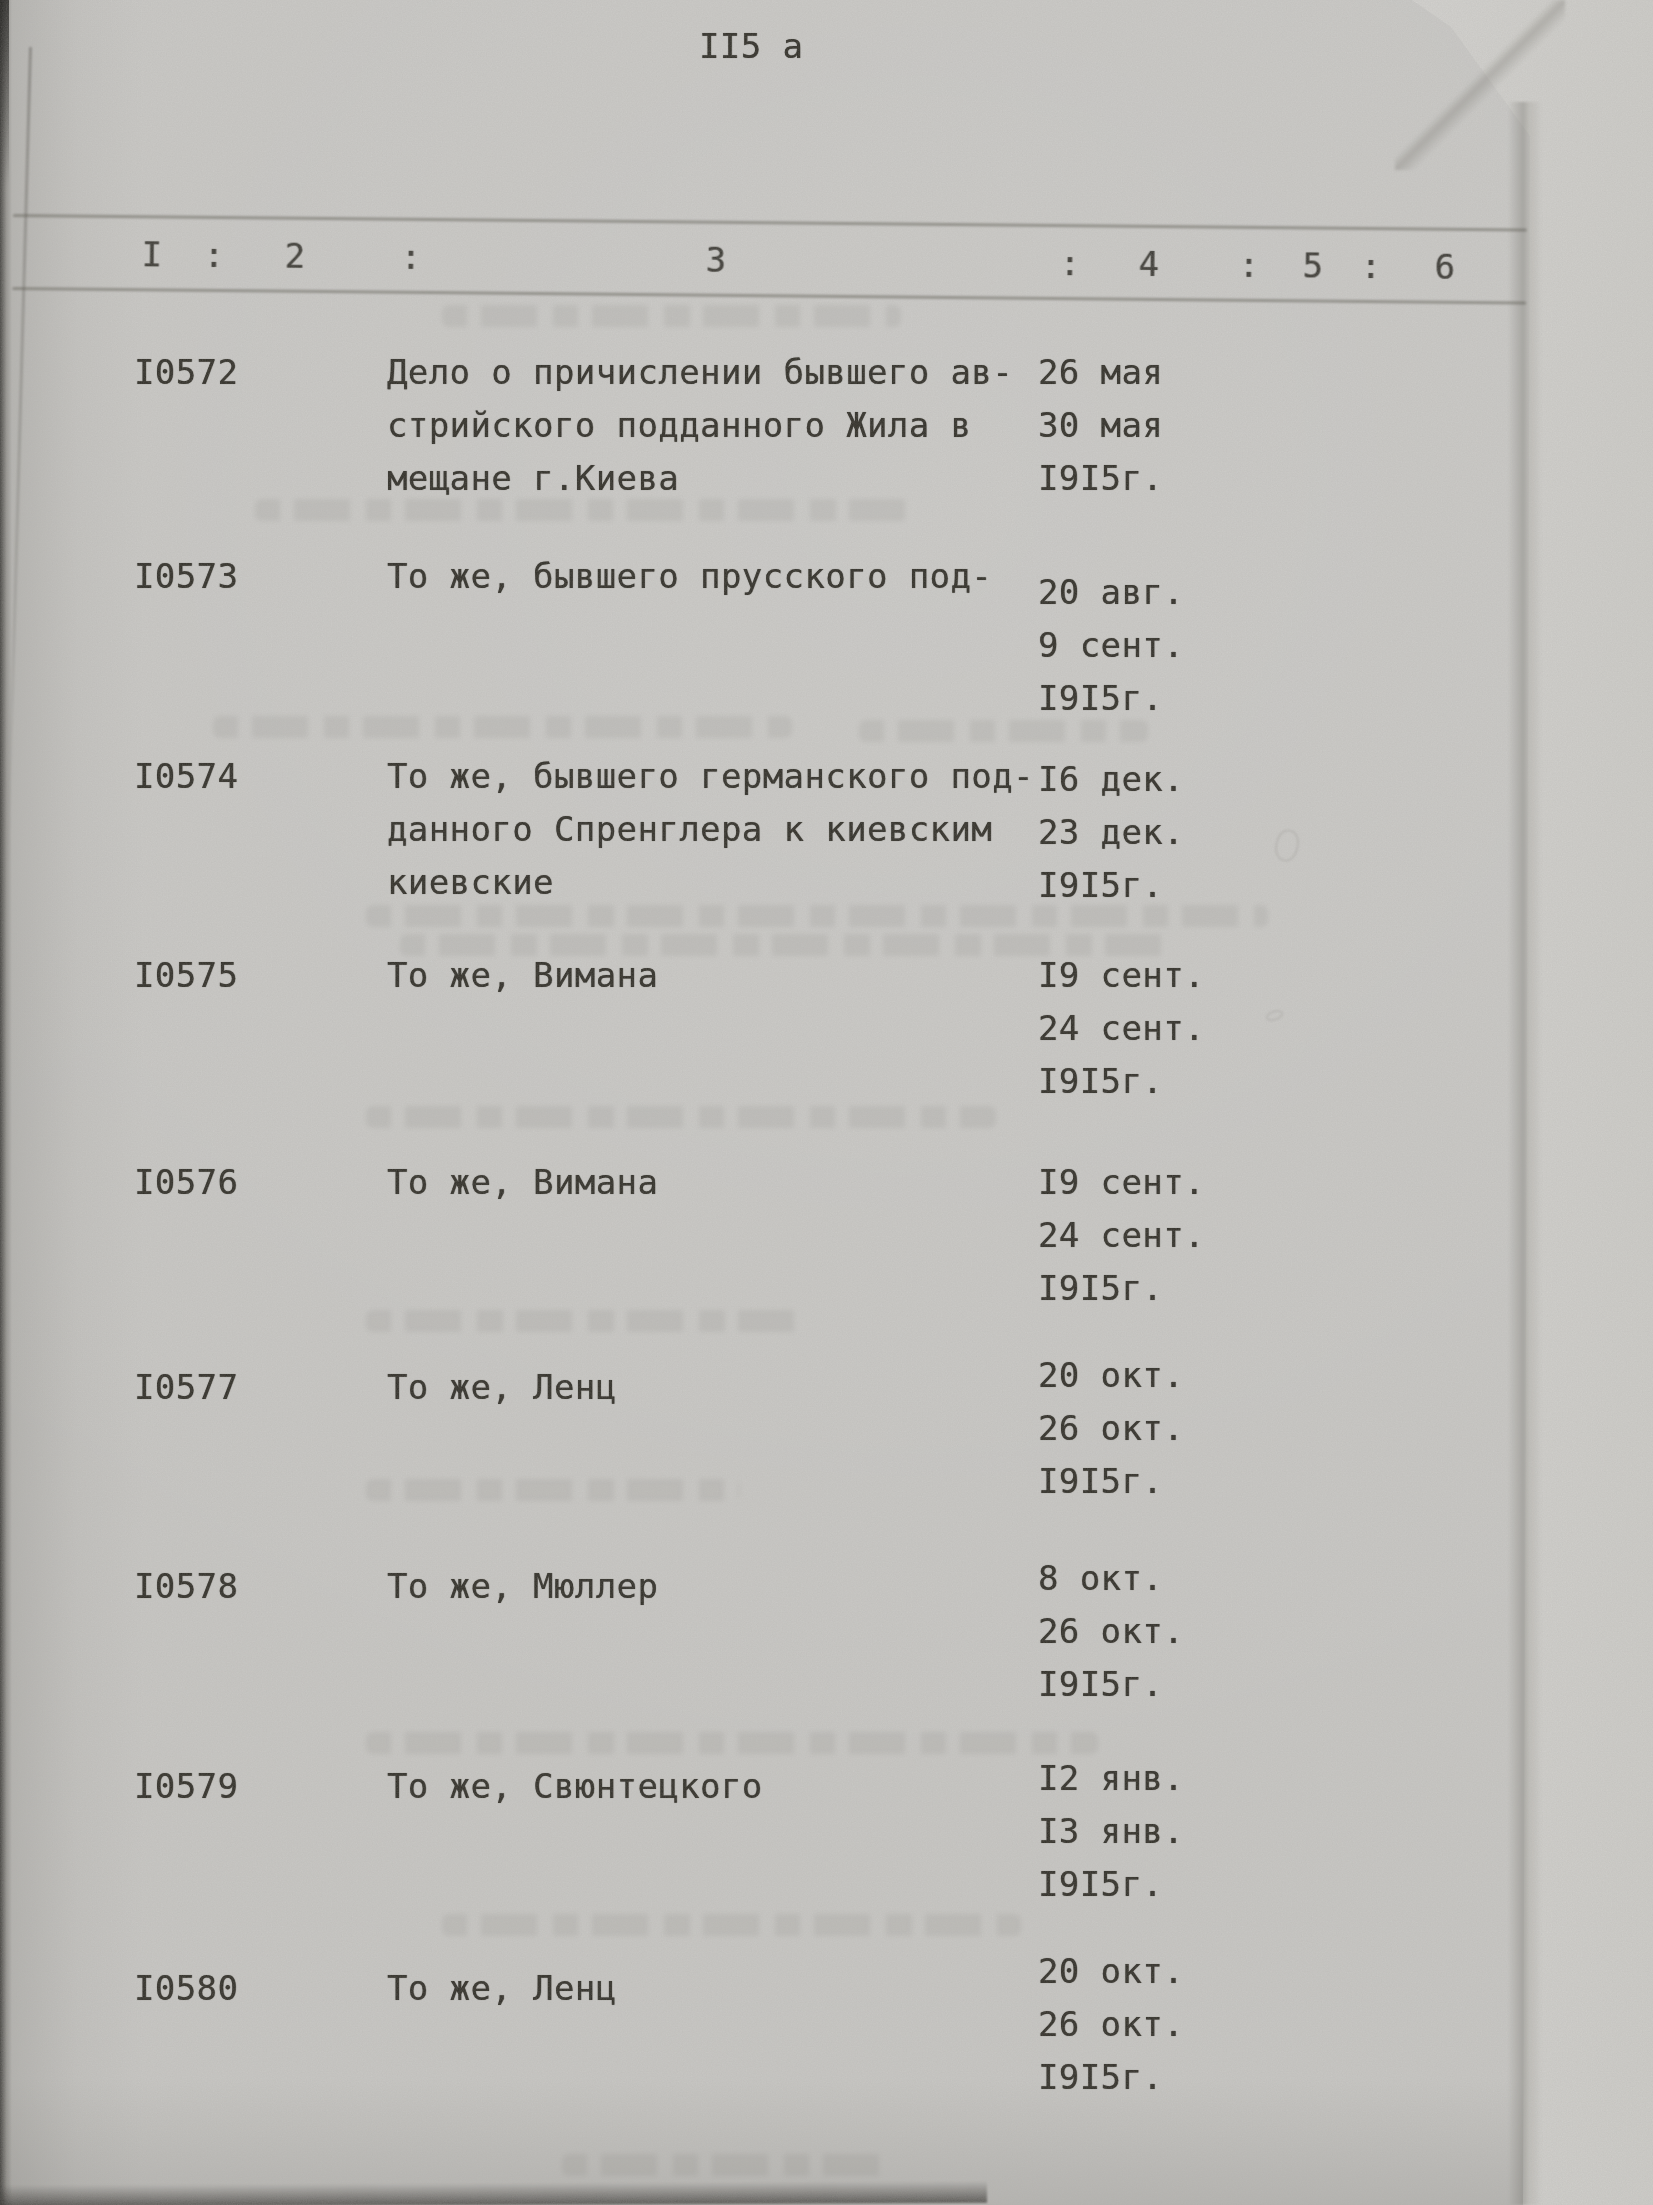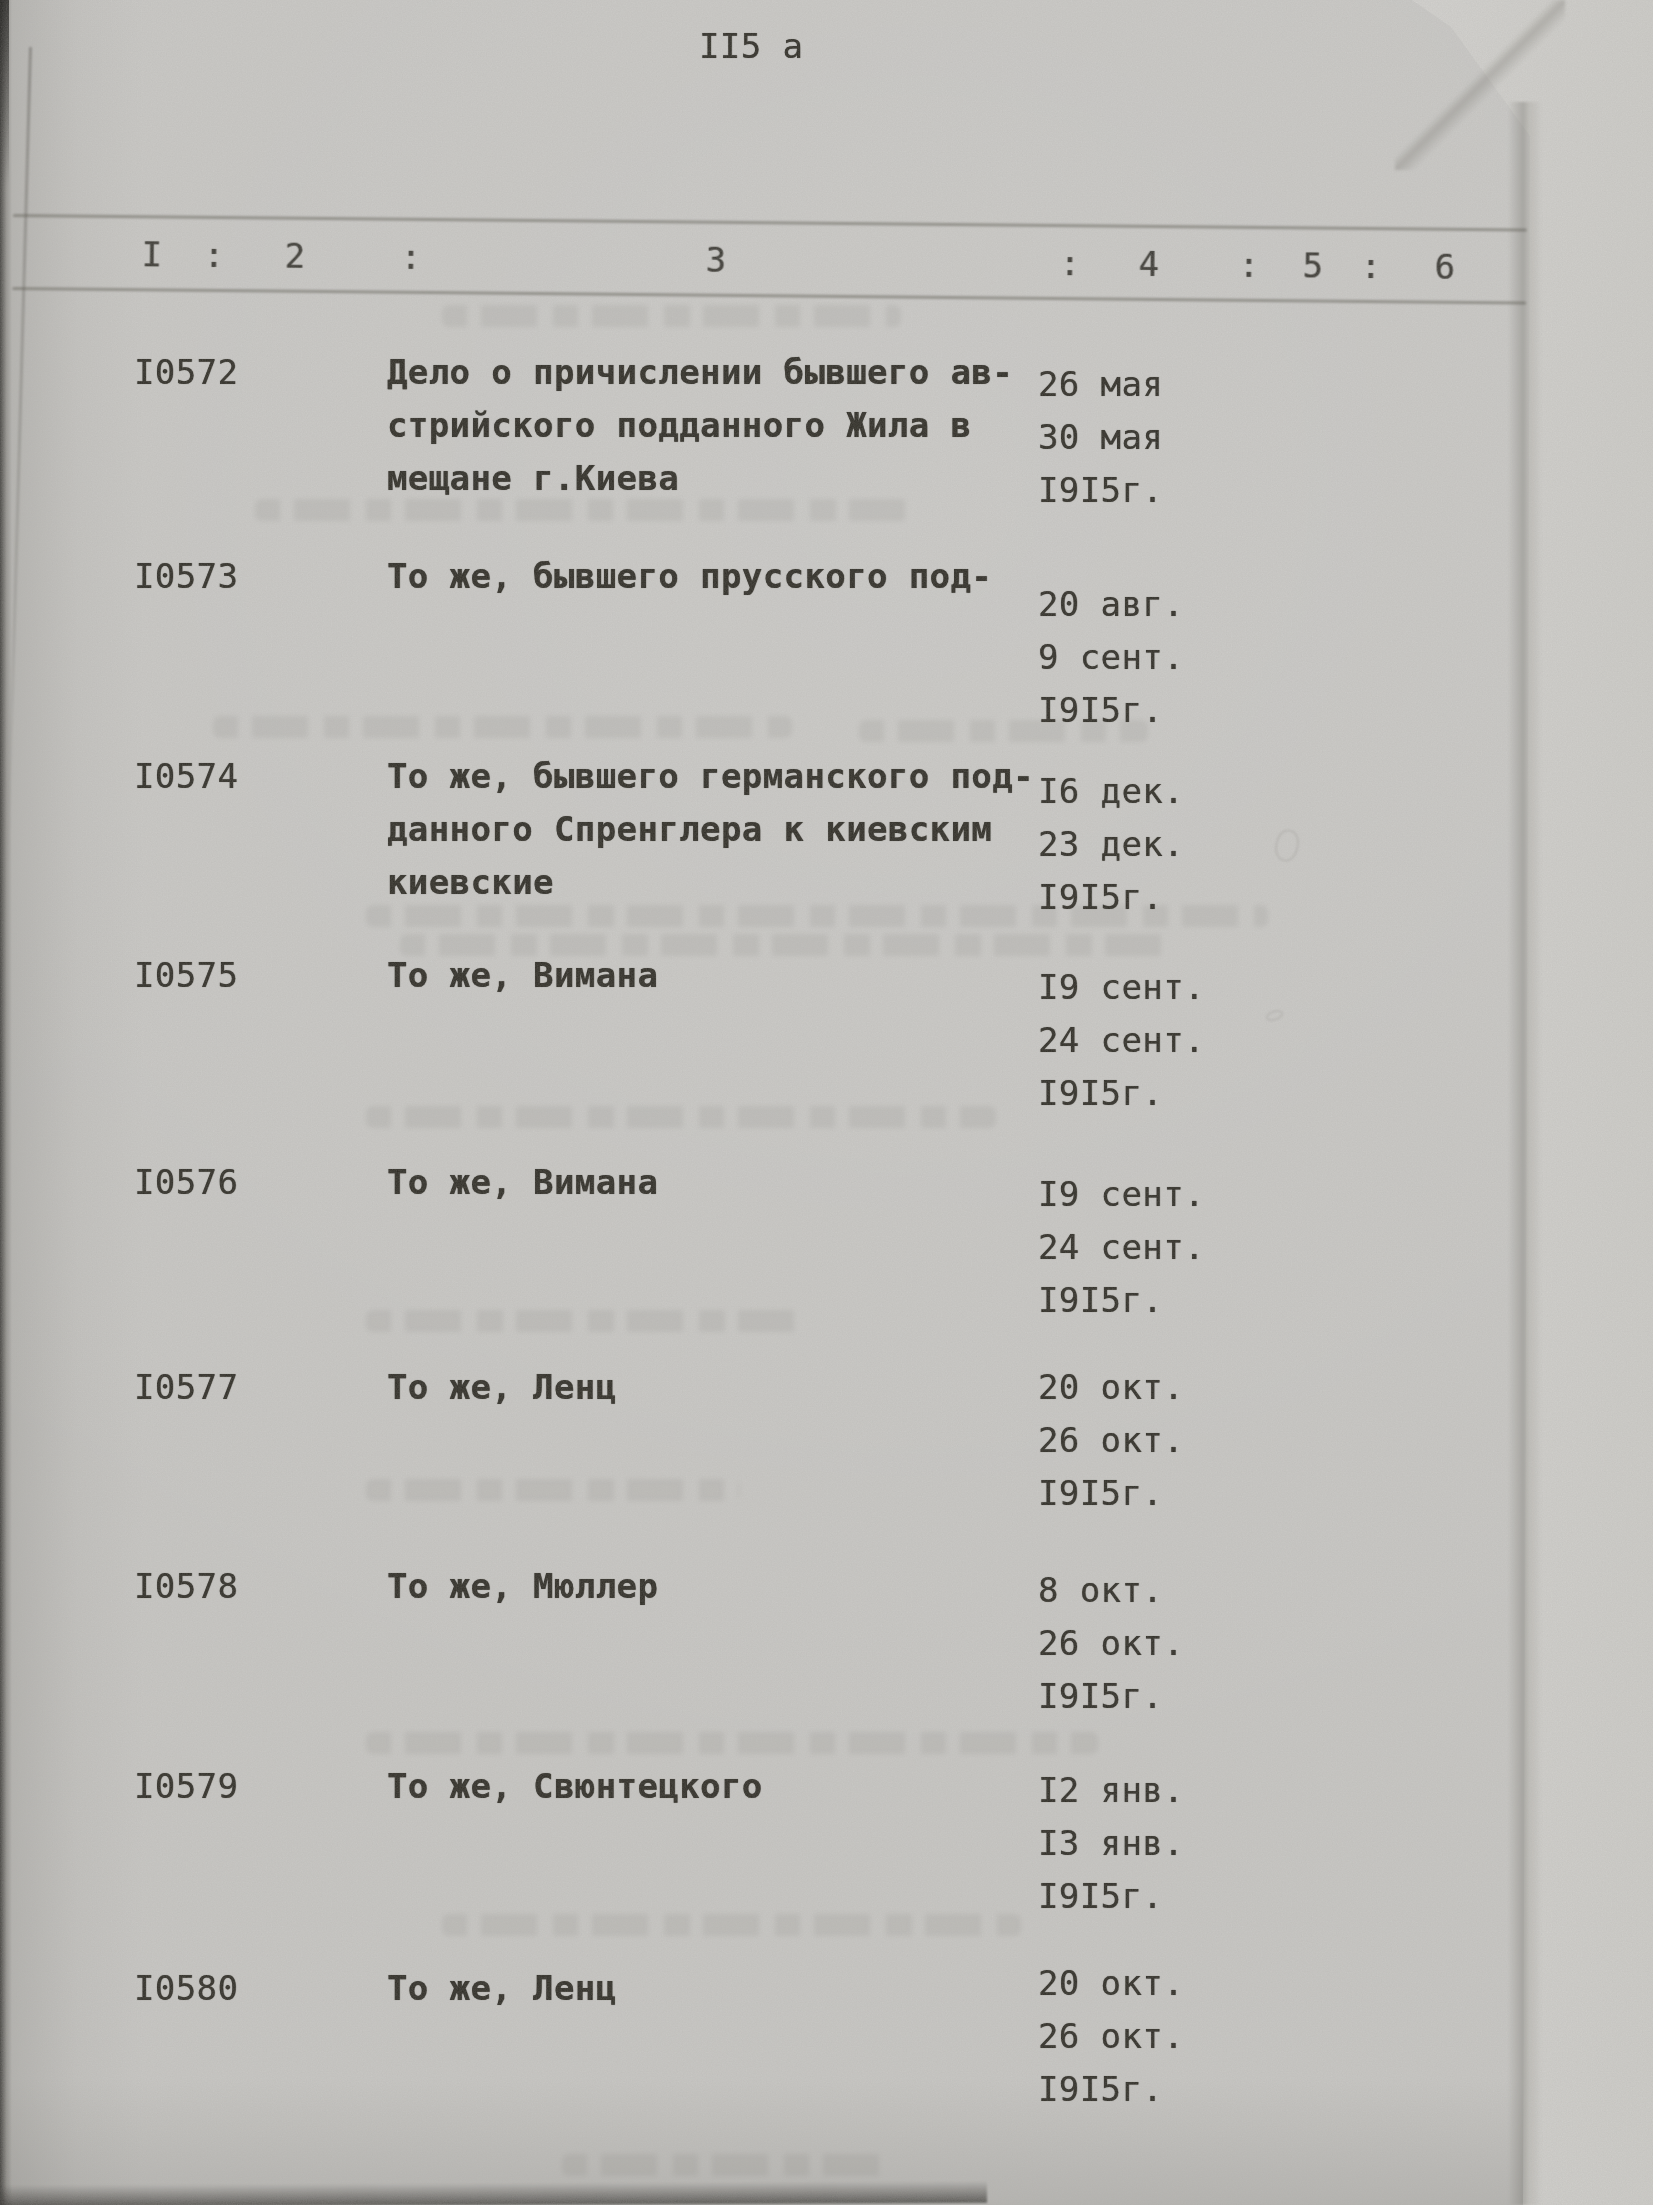--- a/index.html
+++ b/index.html
@@ -56,22 +56,22 @@
   .rule{position:absolute;left:0;width:1514px;height:3.4px;border-radius:2.6px;
     filter:blur(0.9px);background:rgba(104,102,94,.60);}
   .rule-top{top:0;}
   .rule-bottom{top:73px;}
   .hcell{position:absolute;top:12.8px;height:53px;color:rgba(48,46,40,.82);}
   .c0{left:129px}.c1{left:191px}.c2{left:272px}.c3{left:388px}.c4{left:693px}
   .c5{left:1047px}.c6{left:1126px}.c7{left:1226px}.c8{left:1290px}.c9{left:1348px}.c10{left:1422px}
   
   .row{position:absolute;left:0;width:1514px;}
   .cell-number{position:absolute;left:134px;top:0;}
-  .cell-desc{position:absolute;left:387px;top:0;width:655px;font-weight:bold;}
-  .cell-dates{position:absolute;left:1038px;top:0;width:272px;margin-top:12px;}
+  .cell-desc{position:absolute;left:387px;top:0;width:655px;}
+  .cell-dates{position:absolute;left:1038px;top:0;width:272px;}
   .tline{height:53px;}
   
   .ghost{position:absolute;height:22px;border-radius:6.8px;opacity:.10;filter:blur(2.6px);
     background:repeating-linear-gradient(90deg,
       rgba(72,70,64,.85) 0 25.5px,transparent 25.5px 39px,
       rgba(72,70,64,.85) 39px 95px,transparent 95px 111px);}
   .pencil-mark{position:absolute;border:1.7px solid rgba(92,90,84,.28);filter:blur(0.9px);}
   .pm1{left:1276px;top:830px;width:20.4px;height:29px;border-radius:45%;transform:rotate(12deg);}
   .pm2{left:1266px;top:1011px;width:15.3px;height:6.8px;border-radius:50%;transform:rotate(-18deg);}
 </style>

